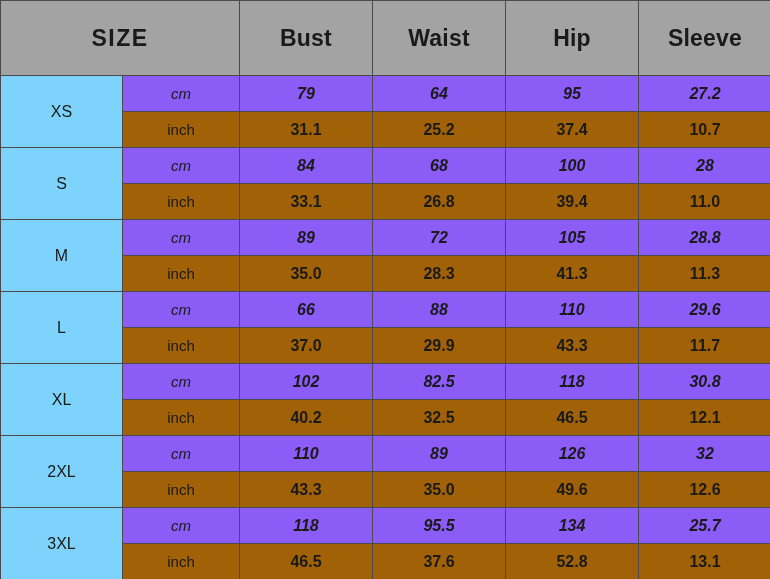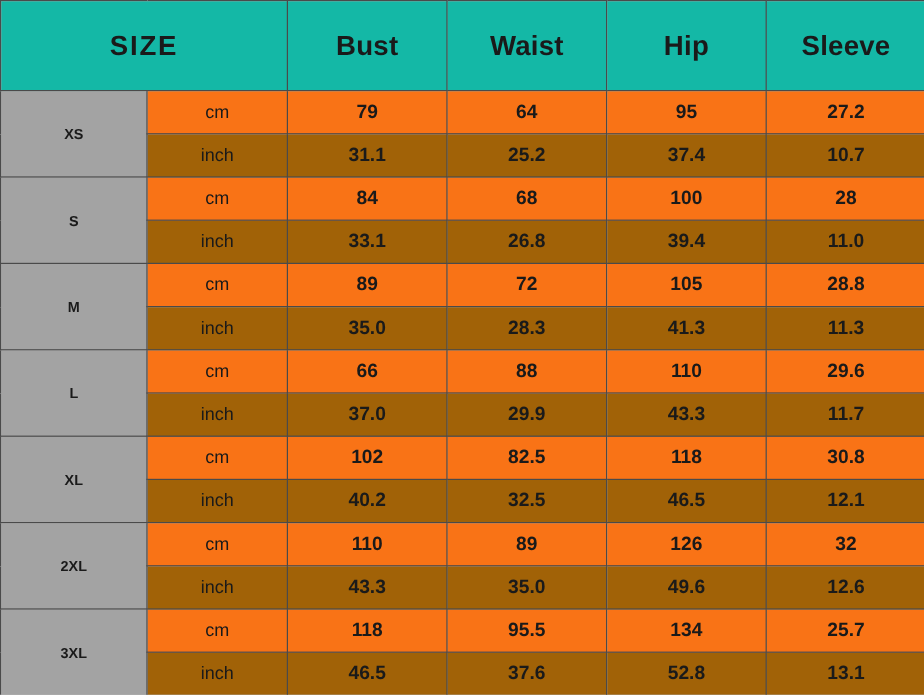--- a/index.html
+++ b/index.html
@@ -24,47 +24,47 @@
   #size-chart col.col-meas   { width: 133px; }
   #size-chart th, #size-chart td {
     border: 1px solid #4a4a4a;
     text-align: center;
     vertical-align: middle;
     color: #1a1a1a;
     padding: 0;
   }
   
   #size-chart thead th {
-    background: #14b8a6;
+    background: #a3a3a3;
     font-size: 23px;
     font-weight: bold;
     height: 74px;
     letter-spacing: 0.2px;
   }
   #size-chart thead th.head-size {
     font-size: 23px;
     letter-spacing: 1.5px;
   }
   
   td.size-name {
-    background: #a3a3a3;
-    font-size: 12px;
-    font-weight: bold;
+    background: #7dd3fc;
+    font-size: 16px;
+    font-weight: normal;
   }
   
   td.unit {
     font-size: 15px;
   }
   
   td.value {
     font-size: 16px;
     font-weight: bold;
   }
   
-  tr.row-cm td.unit, tr.row-cm td.value { background: #f97316; }
+  tr.row-cm td.unit, tr.row-cm td.value { background: #8b5cf6; font-style: italic; }
   tr.row-inch td.unit, tr.row-inch td.value { background: #a16207; }
   tr.row-cm td, tr.row-inch td { height: 35px; }
 </style>
 </head>
 <body>
 
 <table id="size-chart">
   <colgroup>
     <col class="col-size">
     <col class="col-unit">

